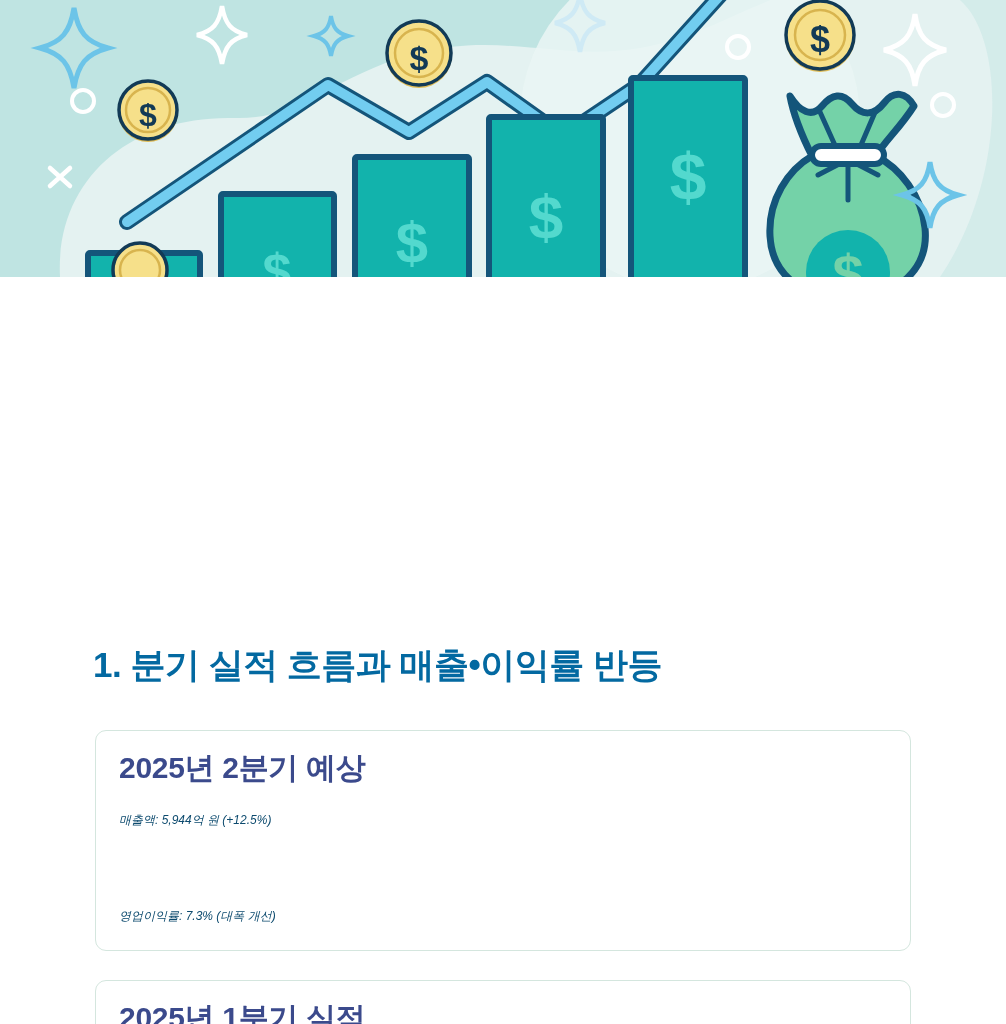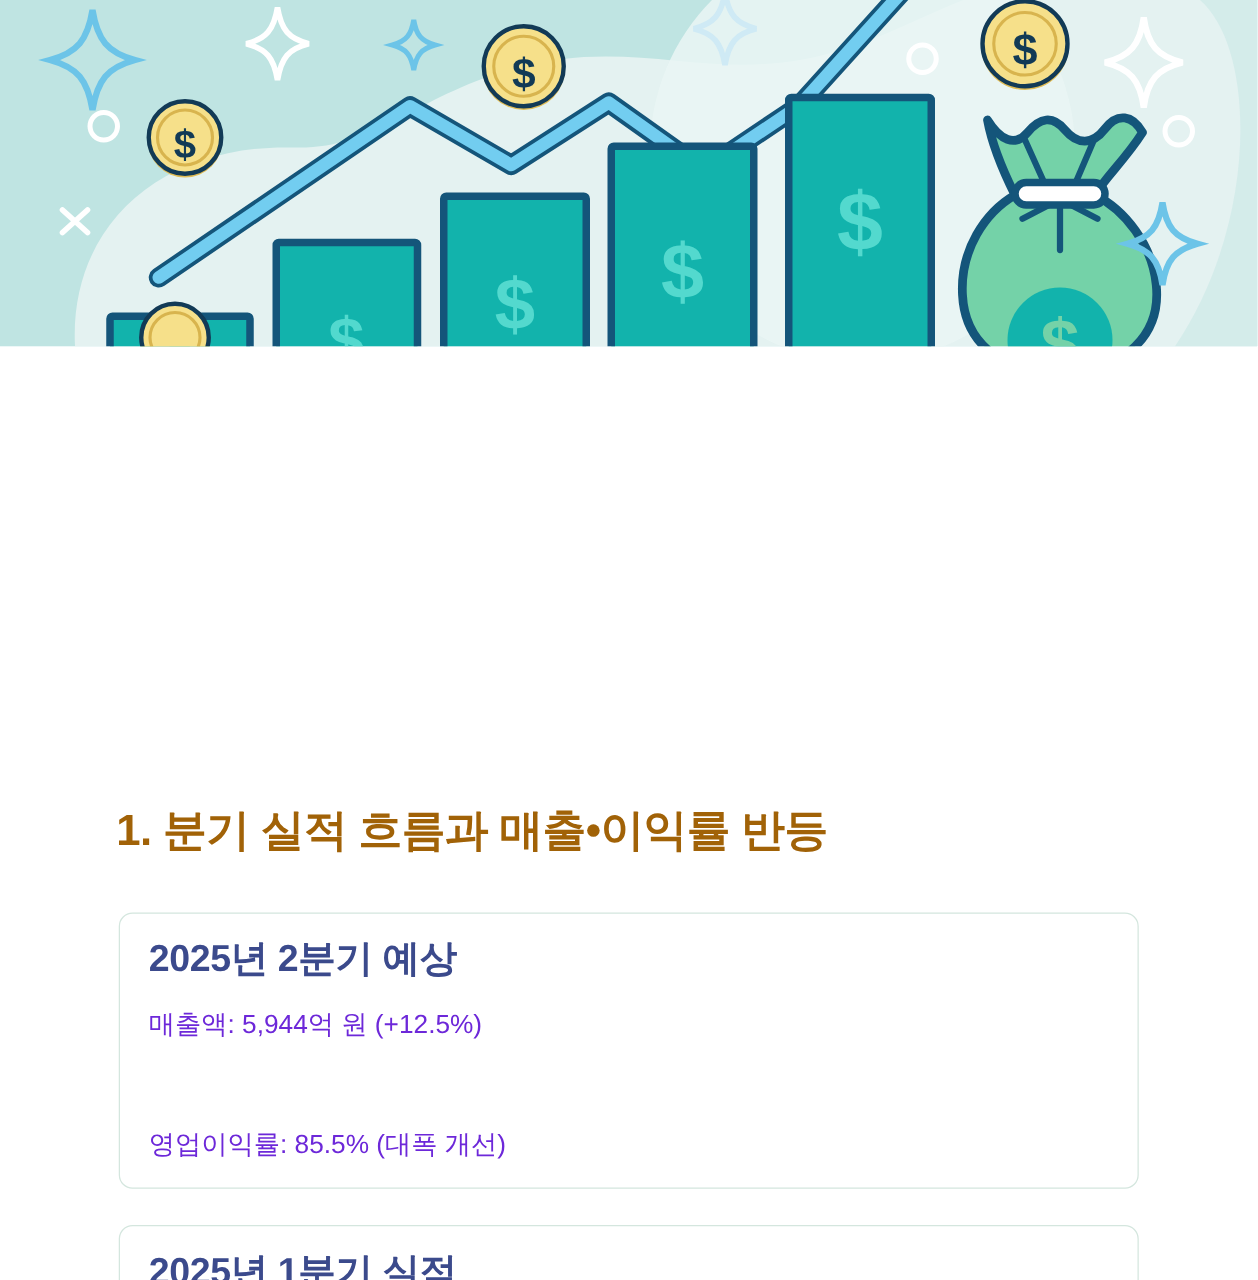--- a/index.html
+++ b/index.html
@@ -43,21 +43,21 @@
   }
 
   .section-heading {
     margin: 0;
     position: absolute;
     left: 93px;
     top: 366px;
     font-size: 35px;
     line-height: 44px;
     font-weight: bold;
-    color: #a16207;
+    color: #0369a1;
     letter-spacing: -0.5px;
     white-space: nowrap;
   }
 
   .card {
     position: absolute;
     left: 95px;
     width: 816px;
     box-sizing: border-box;
     background: #ffffff;
@@ -78,24 +78,25 @@
     font-weight: bold;
     color: #3b4a8c;
     letter-spacing: -0.3px;
     white-space: nowrap;
   }
 
   .card-line {
     position: absolute;
     left: 23px;
     margin: 0;
-    font-size: 21px;
+    font-size: 12px;
     line-height: 26px;
-    color: #6d28d9;
+    color: #0c4a6e;
     white-space: nowrap;
+    font-style: italic;
   }
   .ln-0 { top: 76px; }
   .ln-1 { top: 124px; }
   .ln-2 { top: 172px; }
 </style>
 </head>
 <body>
 
 <div class="page">
 
@@ -203,21 +204,21 @@
     </svg>
   </div>
 
   <div class="content">
 
     <h1 class="section-heading">1. 분기 실적 흐름과 매출•이익률 반등</h1>
 
     <div class="card card-1">
       <h2 class="card-title">2025년 2분기 예상</h2>
       <p class="card-line ln-0">매출액: 5,944억 원 (+12.5%)</p>
-      <p class="card-line ln-2">영업이익률: 85.5% (대폭 개선)</p>
+      <p class="card-line ln-2">영업이익률: 7.3% (대폭 개선)</p>
     </div>
 
     <div class="card card-2">
       <h2 class="card-title">2025년 1분기 실적</h2>
 
     </div>
 
   </div>
 </div>
 

